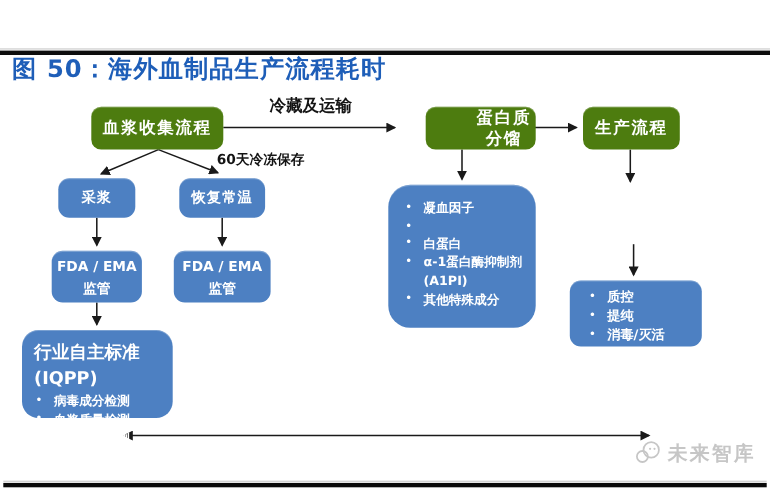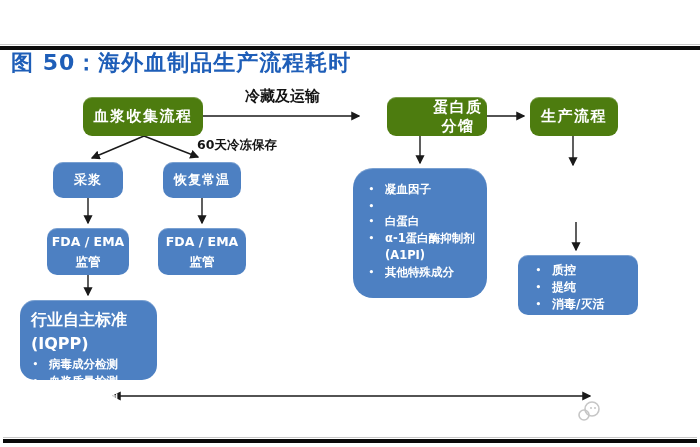--- a/index.html
+++ b/index.html
@@ -158,18 +158,19 @@
 
   <div class="watermark">
     <svg width="26" height="26" viewBox="0 0 26 26">
       <g fill="none" stroke="#c6c6c6" stroke-width="1.6">
         <circle cx="16" cy="10" r="7"></circle>
         <circle cx="8" cy="16" r="5"></circle>
         <circle cx="15" cy="9" r="1" fill="#c6c6c6" stroke="none"></circle>
         <circle cx="19" cy="9" r="1" fill="#c6c6c6" stroke="none"></circle>
       </g>
     </svg>
+    <span>未来智库</span>
   </div>
 
   <div class="rule-bottom-thin" style="top:437px;"></div>
   <div class="rule-bottom-thick" style="top:439px;"></div>
 
 </div>
 
 </body></html>

